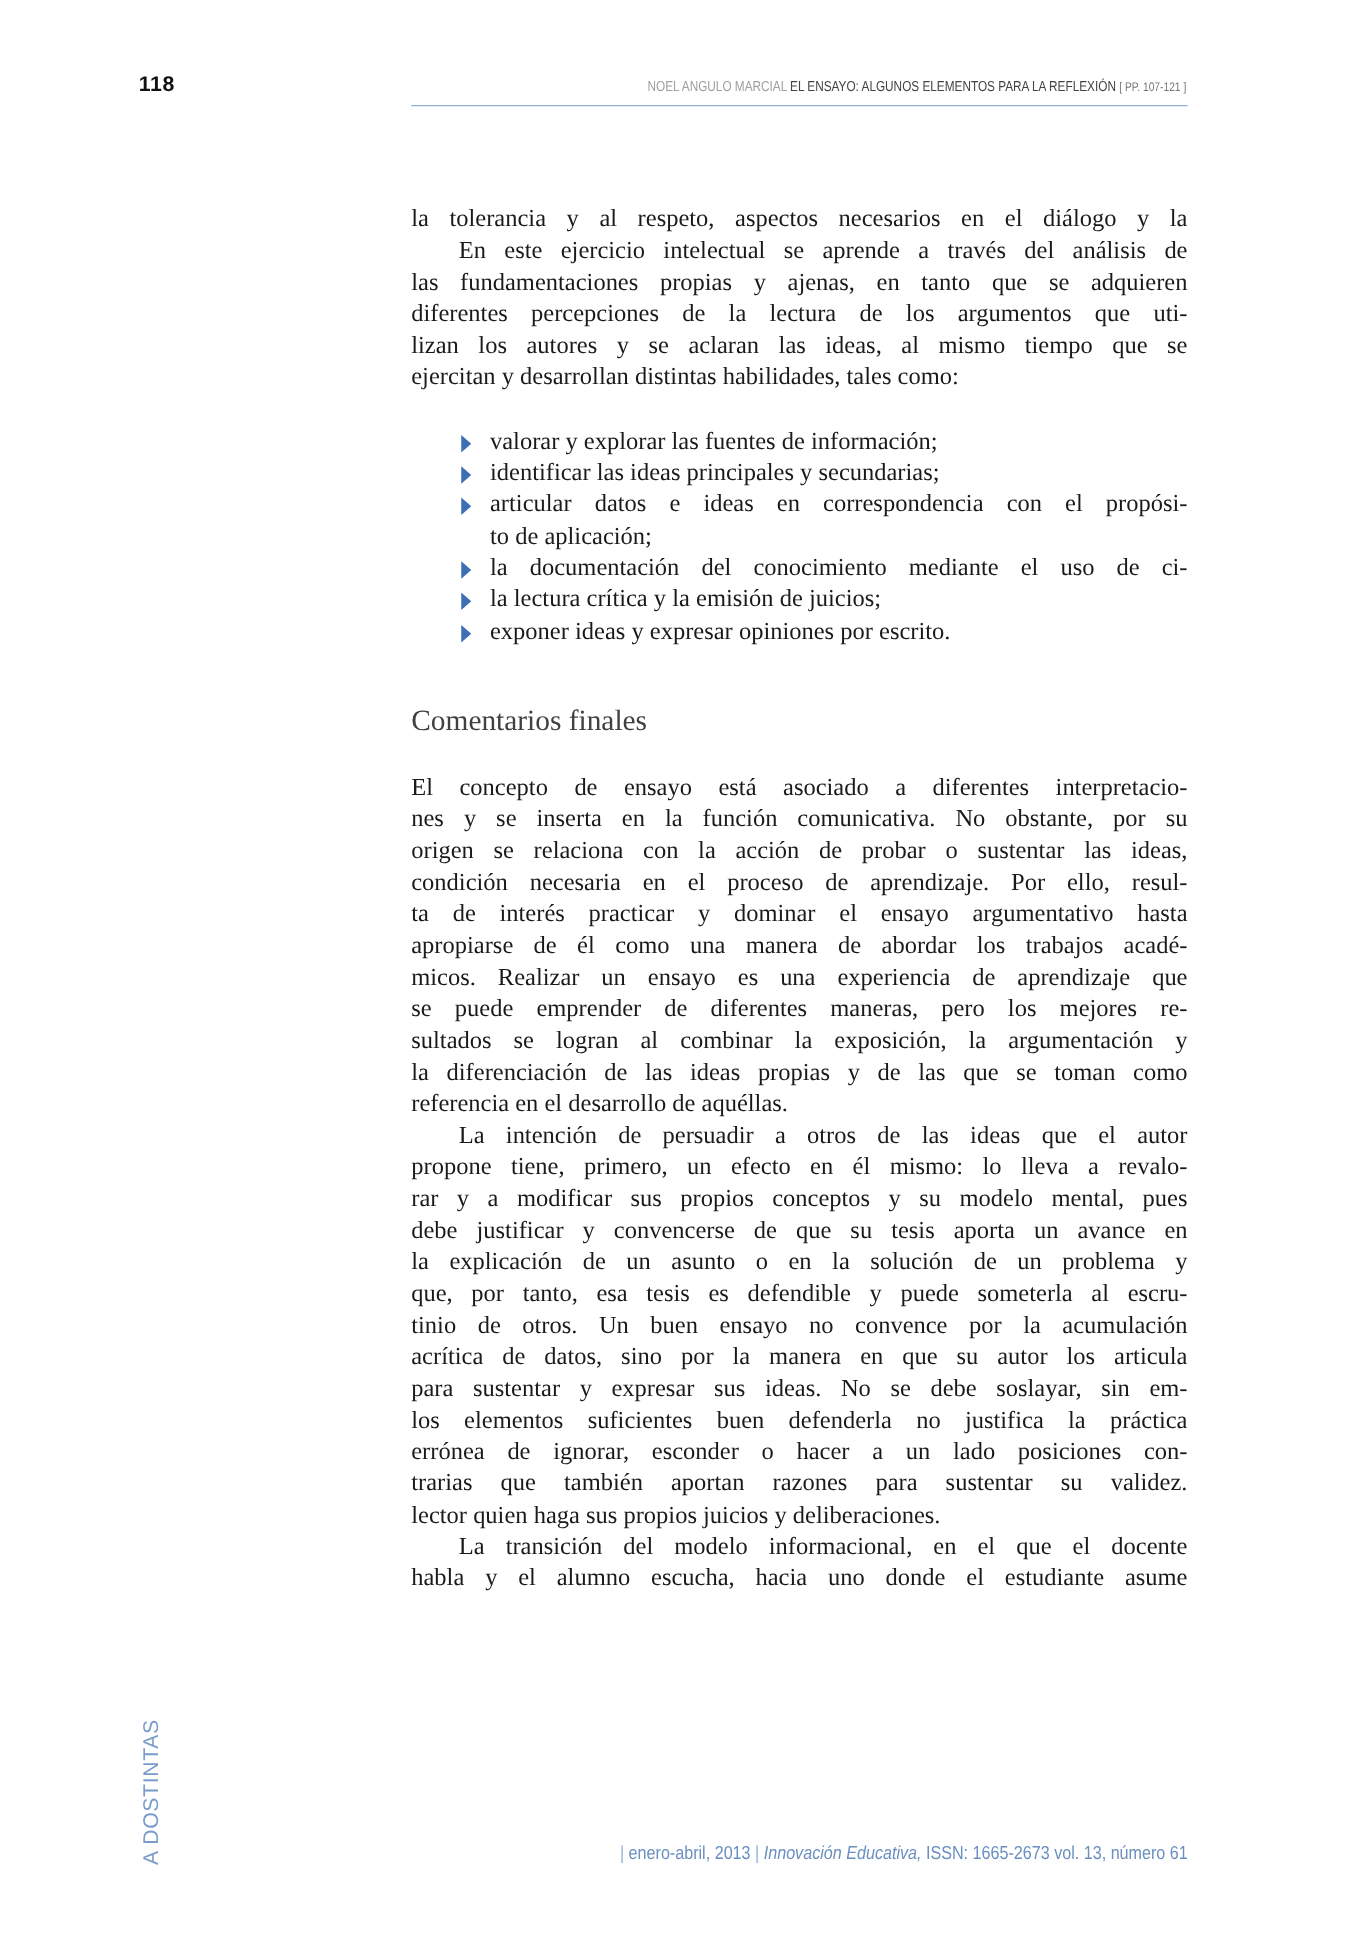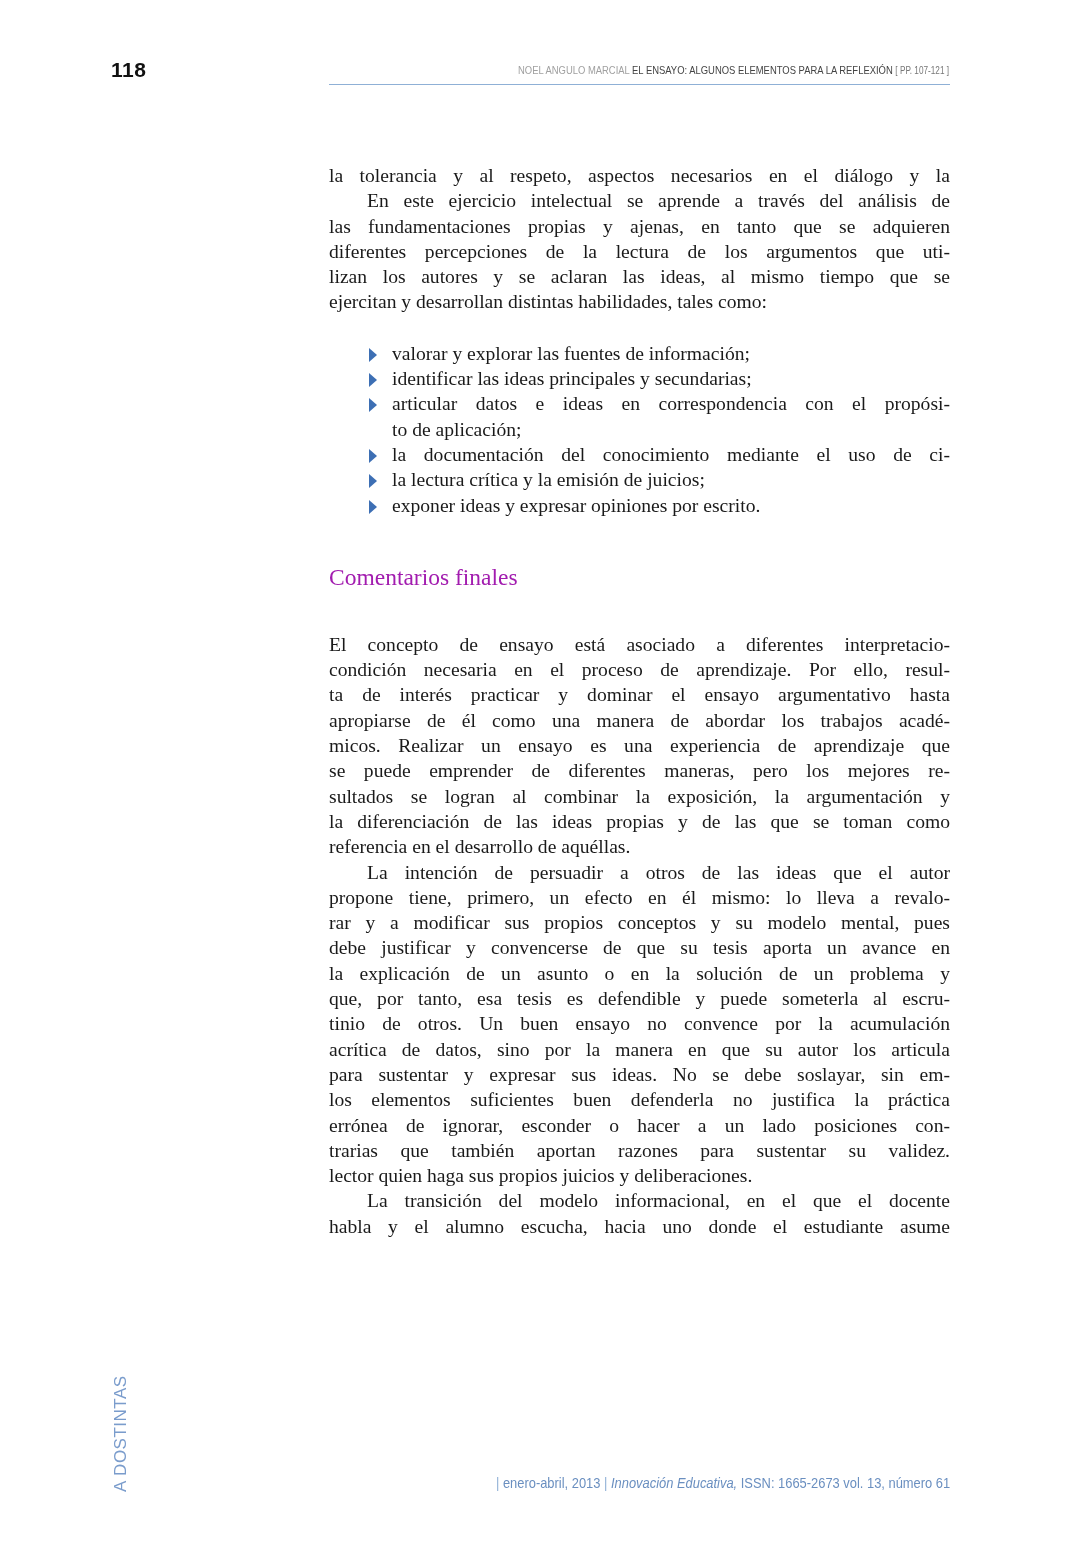--- a/index.html
+++ b/index.html
@@ -1,20 +1,20 @@
 <!DOCTYPE html>
 <html><head>
 <meta charset="utf-8">
 <style>
   html, body { margin: 0; padding: 0; background: #ffffff; }
   body { width: 1080px; height: 1559px; position: relative; overflow: hidden; }
   .page-number {
     position: absolute; left: 111px; top: 58px;
     font-family: "Liberation Sans", sans-serif; font-weight: bold;
-    font-size: 21px; color: #111; letter-spacing: 0.5px;
+    font-size: 17px; color: #111; letter-spacing: 0.5px;
   }
   .running-head {
     position: absolute; left: 329px; top: 64px; width: 620px;
     text-align: right;
     font-family: "Liberation Sans", sans-serif; font-size: 11.5px;
     transform: scaleX(0.82); transform-origin: right center;
     white-space: nowrap; color: #555;
   }
   .running-head .author { color: #a0a0a0; }
   .running-head .title { color: #444; }
@@ -32,23 +32,23 @@
   .line.last { text-align-last: left; }
   .line.indent { padding-left: 38px; }
   .bullets { margin-top: 26px; }
   .bullet-item { position: relative; padding-left: 63px; }
   .bullet-icon {
     position: absolute; left: 40px; top: 7px; width: 0; height: 0;
     border-top: 7px solid transparent; border-bottom: 7px solid transparent;
     border-left: 8px solid #3d6fb4;
   }
   .section-heading {
-    margin-top: 44px; margin-bottom: 40px;
+    margin-top: 44px; margin-bottom: 26px;
     font-family: "Liberation Serif", serif; font-size: 23.5px;
-    color: #a21caf; height: 30px; line-height: 30px;
+    color: #404040; height: 30px; line-height: 30px;
   }
   .sidebar-label {
     position: absolute; left: 111px; top: 1492px;
     transform: rotate(-90deg); transform-origin: left top;
     font-family: "Liberation Sans", sans-serif; font-size: 17px;
     color: #7a9ccc; letter-spacing: 0.5px; white-space: nowrap;
   }
   .footer {
     position: absolute; right: 130px; top: 1474px;
     font-family: "Liberation Sans", sans-serif; font-size: 15px;
@@ -105,20 +105,22 @@
     <div class="bullet-item">
       <span class="bullet-icon"></span>
       <span class="line last">exponer ideas y expresar opiniones por escrito.</span>
     </div>
   </div>
 
   <div class="section-heading">Comentarios finales</div>
 
   <div>
     <span class="line">El concepto de ensayo está asociado a diferentes interpretacio-</span>
+    <span class="line">nes y se inserta en la función comunicativa. No obstante, por su</span>
+    <span class="line">origen se relaciona con la acción de probar o sustentar las ideas,</span>
     <span class="line">condición necesaria en el proceso de aprendizaje. Por ello, resul-</span>
     <span class="line">ta de interés practicar y dominar el ensayo argumentativo hasta</span>
     <span class="line">apropiarse de él como una manera de abordar los trabajos acadé-</span>
     <span class="line">micos. Realizar un ensayo es una experiencia de aprendizaje que</span>
     <span class="line">se puede emprender de diferentes maneras, pero los mejores re-</span>
     <span class="line">sultados se logran al combinar la exposición, la argumentación y</span>
     <span class="line">la diferenciación de las ideas propias y de las que se toman como</span>
     <span class="line last">referencia en el desarrollo de aquéllas.</span>
     <span class="line indent">La intención de persuadir a otros de las ideas que el autor</span>
     <span class="line">propone tiene, primero, un efecto en él mismo: lo lleva a revalo-</span>

